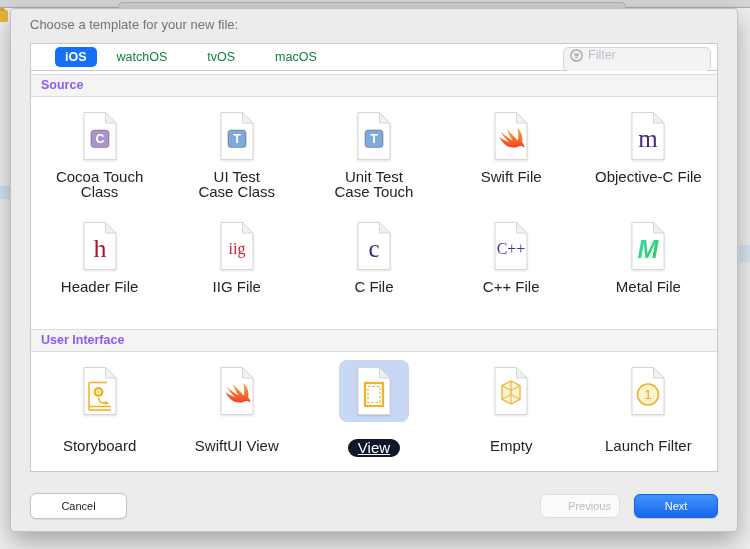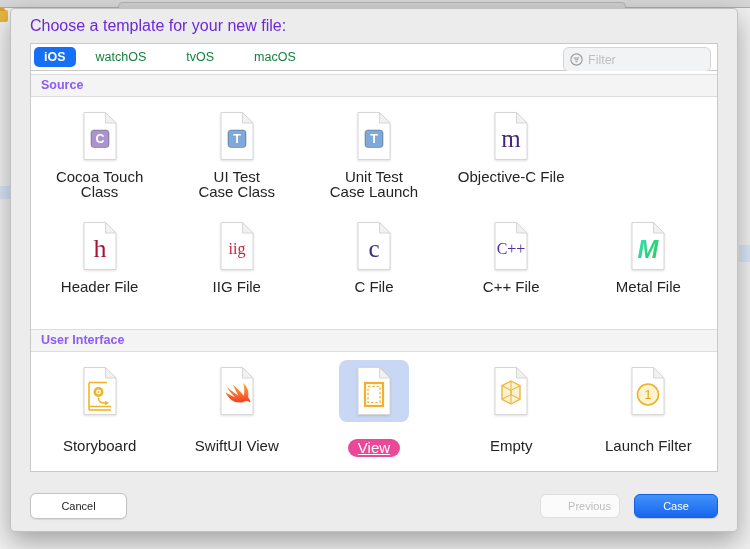--- a/index.html
+++ b/index.html
@@ -10,49 +10,49 @@
   .bg-toolbar-field{position:absolute;left:118px;top:2px;width:506px;height:6px;background:#cfcfcf;
                     border:1px solid #b2b2b2;border-bottom:none;border-radius:5px 5px 0 0;}
   .bg-folder{position:absolute;left:0;top:10px;width:8px;height:12px;background:#e9b63d;border-radius:0 2px 2px 0;}
   .bg-folder:before{content:"";position:absolute;left:0;top:-2px;width:5px;height:3px;background:#d5a02e;border-radius:0 2px 0 0;}
   .bg-sel-left{position:absolute;left:0;top:186px;width:10px;height:13px;background:#d5e4f8;}
   .bg-sel-right{position:absolute;left:739px;top:245px;width:11px;height:17px;background:#d9e6f7;}
 
   
   .dialog{position:absolute;left:10px;top:8px;width:728px;height:524px;background:#ececec;
           border:1px solid rgba(0,0,0,.18);border-radius:5px;box-shadow:0 10px 26px rgba(0,0,0,.32);box-sizing:border-box;}
-  .dlg-title{position:absolute;left:30px;top:17px;font-size:16px;color:#6d28d9;font-weight:500;}
+  .dlg-title{position:absolute;left:30px;top:17px;font-size:13px;color:#737373;font-weight:500;}
 
   
   .tabbar{position:absolute;left:30px;top:43px;width:688px;height:28px;background:#fff;border:1px solid #c9c9c9;
-          box-sizing:border-box;display:flex;align-items:center;padding-left:3px;}
+          box-sizing:border-box;display:flex;align-items:center;padding-left:24px;}
   .tab{font-size:12.5px;color:#15803d;margin-right:20px;padding:3px 10px;border-radius:5px;cursor:default;}
   .tab.selected{background:#1570f5;color:#fff;font-weight:bold;margin-right:10px;}
   .filter-field{position:absolute;right:6px;top:3px;width:148px;height:25px;background:#f2f3f4;border:1px solid #d4d4d4;
-                border-radius:6px;display:flex;align-items:center;padding-left:5px;box-sizing:border-box;}
+                border-radius:6px;display:flex;padding-left:5px;box-sizing:border-box;}
   .filter-ph{color:#bfbfc3;font-size:12.5px;margin-left:4px;}
 
   
   .template-list{position:absolute;left:30px;top:71px;width:688px;height:401px;background:#fff;
                  border:1px solid #c9c9c9;border-top:none;box-sizing:border-box;overflow:hidden;}
   .section-header{height:21px;line-height:21px;background:#f4f4f4;border-top:1px solid #dcdcdc;border-bottom:1px solid #dcdcdc;
                   font-size:12.5px;font-weight:bold;color:#8b5cf6;padding-left:10px;}
   .sh-first{margin-top:3px;}
   .sh-ui{margin-top:34px;}
   .grid-row{display:flex;}
   .mt14{margin-top:14px;} .mt22{margin-top:22px;} .mt8{margin-top:8px;}
   .cell{width:20%;display:flex;flex-direction:column;align-items:center;cursor:default;}
   .icon-wrap{width:70px;display:flex;align-items:center;justify-content:center;border-radius:8px;}
   .h50{height:50px;} .h62{height:62px;}
   .icon-wrap.sel{background:#c8d7f3;}
   .icon-wrap svg{filter:drop-shadow(0 1px 1px rgba(0,0,0,.12));}
   .cell-label{margin-top:9px;font-size:15px;line-height:14.5px;color:#242426;text-align:center;
               white-space:pre-line;max-width:116px;}
   .row-ui .cell-label{margin-top:17px;}
-  .cell-label.sel{background:#ec4899;color:#fff;border-radius:10px;padding:2px 10px;white-space:nowrap;text-decoration:underline;}
+  .cell-label.sel{background:#0f172a;color:#fff;border-radius:10px;padding:2px 10px;white-space:nowrap;text-decoration:underline;}
 
   
   .btn{position:absolute;box-sizing:border-box;border-radius:6px;font-size:11px;display:flex;align-items:center;
        justify-content:center;cursor:default;}
   .btn-cancel{left:30px;top:493px;width:97px;height:26px;background:#fff;border:1px solid #c3c3c3;color:#242426;
               box-shadow:0 .5px 1px rgba(0,0,0,.08);}
   .btn-previous{left:540px;top:494px;width:80px;height:24px;background:#fbfbfb;border:1px solid #dedede;color:#bcbcbc;padding-left:19px;}
   .btn-next{left:634px;top:494px;width:84px;height:24px;background:linear-gradient(#4292fc,#1666ee);border:1px solid #1561e0;
             color:#fff;font-weight:500;box-shadow:0 .5px 1px rgba(0,0,0,.15);}
 </style>
@@ -116,21 +116,39 @@
         <div class="cell">
           <div class="icon-wrap h50">
             <svg width="40" height="50" viewBox="0 0 40 50">
     <path d="M4 1.5 H25.5 L36 12 V48.5 H4 Z" fill="#fff" stroke="#d6d6d6"></path>
     <path d="M25.5 1.5 L25.5 12 H36 Z" fill="#f1f1f1" stroke="#d6d6d6"></path>
               <rect x="11" y="19" width="18" height="17.5" rx="3.5" fill="#7fa9db" stroke="rgba(0,0,0,.25)" stroke-width="1.2"></rect>
         <text x="20" y="32" text-anchor="middle" font-family="'Liberation Sans',sans-serif" font-weight="bold" font-size="12.5" fill="#fff">T</text>
             </svg>
           </div>
           <div class="cell-label">Unit Test
-Case Launch</div>
+Case Touch</div>
+        </div>
+        <div class="cell">
+          <div class="icon-wrap h50">
+            <svg width="40" height="50" viewBox="0 0 40 50">
+    <path d="M4 1.5 H25.5 L36 12 V48.5 H4 Z" fill="#fff" stroke="#d6d6d6"></path>
+    <path d="M25.5 1.5 L25.5 12 H36 Z" fill="#f1f1f1" stroke="#d6d6d6"></path>
+              <defs>
+                <linearGradient id="sw4" x1="0" y1="0" x2="0" y2="1">
+          <stop offset="0" stop-color="#fbae3c"></stop>
+                  <stop offset="1" stop-color="#f13d24"></stop>
+                </linearGradient>
+              </defs>
+        <g transform="translate(6.5,14.5)">
+                <path fill="url(#sw4)" d="M19.8 2.5 C23.8 6.1 25.9 11.5 24.6 16.4 C26.7 19.1 27.1 21.4 26.7 22.3 C25.4 20.5 23.7 20 21.8 20.7 C17.1 23.2 10.7 22.2 6.5 18.2 C4.4 16.2 2.8 13.8 2 11.6 C5 13.9 8.5 15.8 11.8 16.7 C8.2 13.7 4.9 9.5 3.1 6.3 C6.8 9.5 11.5 13.1 14.9 14.9 C12.6 11.3 10.4 6.7 9.2 3.7 C13.4 7.5 17.7 11.8 20.3 15.3 C21.1 12.3 20.9 7.5 19.8 2.5 Z"></path>
+              </g>
+            </svg>
+          </div>
+          <div class="cell-label">Swift File</div>
         </div>
         <div class="cell">
           <div class="icon-wrap h50">
             <svg width="40" height="50" viewBox="0 0 40 50">
     <path d="M4 1.5 H25.5 L36 12 V48.5 H4 Z" fill="#fff" stroke="#d6d6d6"></path>
     <path d="M25.5 1.5 L25.5 12 H36 Z" fill="#f1f1f1" stroke="#d6d6d6"></path>
               <text x="20" y="36" text-anchor="middle" font-family="'Liberation Serif',serif" font-size="25" fill="#45277d">m</text>
             </svg>
           </div>
           <div class="cell-label">Objective-C File</div>
@@ -270,15 +288,15 @@
         <text x="20" y="33" text-anchor="middle" font-family="'Liberation Sans',sans-serif" font-size="12.5" fill="#e3a41f">1</text>
             </svg>
           </div>
           <div class="cell-label">Launch Filter</div>
         </div>
       </div>
     </div>
 
   <div class="btn btn-cancel">Cancel</div>
   <div class="btn btn-previous">Previous</div>
-  <div class="btn btn-next">Case</div>
+  <div class="btn btn-next">Next</div>
 
 </div>
 
 </body></html>

